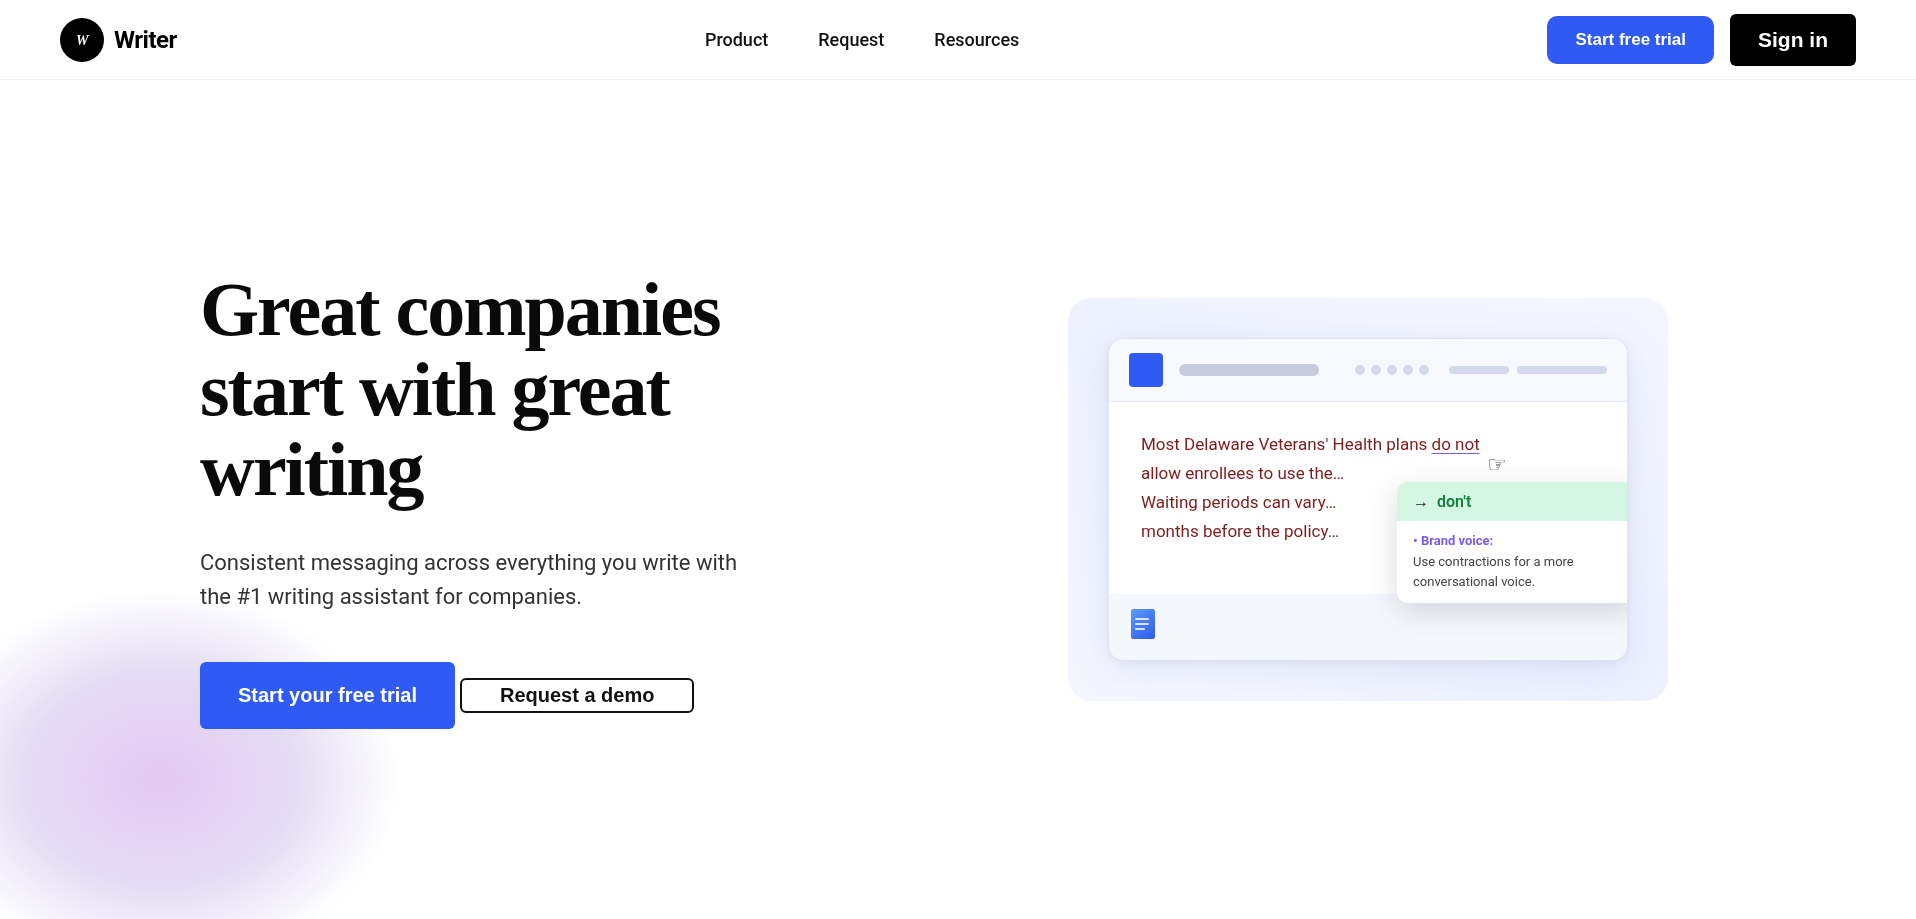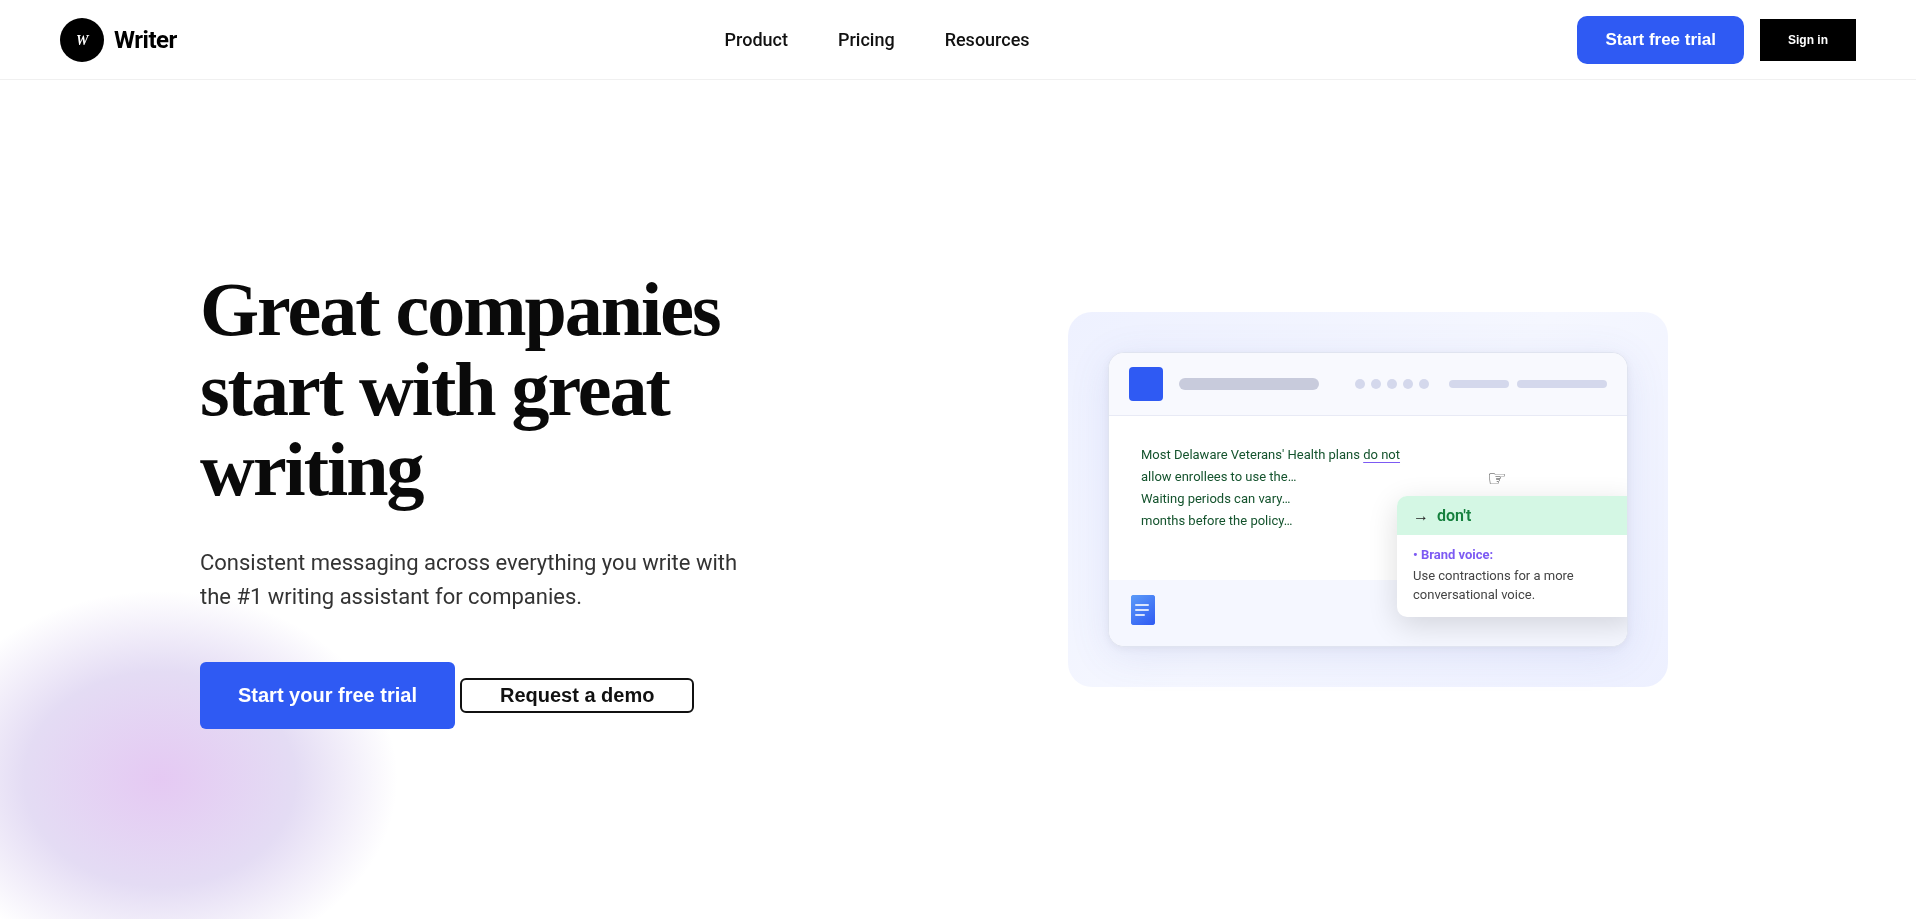--- a/index.html
+++ b/index.html
@@ -80,23 +80,23 @@
       padding: 14px 28px;
       font-size: 17px;
       font-weight: 600;
       cursor: pointer;
     }
 
     .btn-signin {
       background: #000;
       color: #fff;
       border: none;
-      border-radius: 0;
+      border-radius: 6px;
       padding: 14px 28px;
-      font-size: 12px;
+      font-size: 21px;
       font-weight: 600;
       cursor: pointer;
     }
 
     
     .hero {
       display: flex;
       align-items: center;
       padding: 60px 60px 60px 200px;
       min-height: 839px;
@@ -263,22 +263,22 @@
       background: #fff;
       position: relative;
     }
 
     .mockup-text-lines {
       margin-bottom: 20px;
     }
 
     .mockup-text-line {
       display: block;
-      font-size: 13px;
-      color: #14532d;
+      font-size: 17px;
+      color: #7f1d1d;
       line-height: 1.7;
     }
 
     .underline-purple {
       text-decoration: underline;
       text-decoration-color: #7c5af3;
       text-underline-offset: 3px;
     }
 
     
@@ -367,21 +367,21 @@
       <svg width="24" height="24" viewBox="0 0 24 24" fill="none">
         <circle cx="12" cy="12" r="12" fill="black"></circle>
         <text x="6" y="17" font-family="Georgia,serif" font-size="14" font-weight="900" fill="white" font-style="italic">W</text>
       </svg>
     </div>
     <span class="logo-text">Writer</span>
   </div>
 
   <div class="nav-links">
     <a class="nav-link">Product</a>
-    <a class="nav-link">Pricing</a>
+    <a class="nav-link">Request</a>
     <a class="nav-link">Resources</a>
   </div>
 
   <div class="nav-actions">
     <button class="btn-start-trial">Start free trial</button>
     <button class="btn-signin">Sign in</button>
   </div>
 </nav>
 
 <section class="hero">

